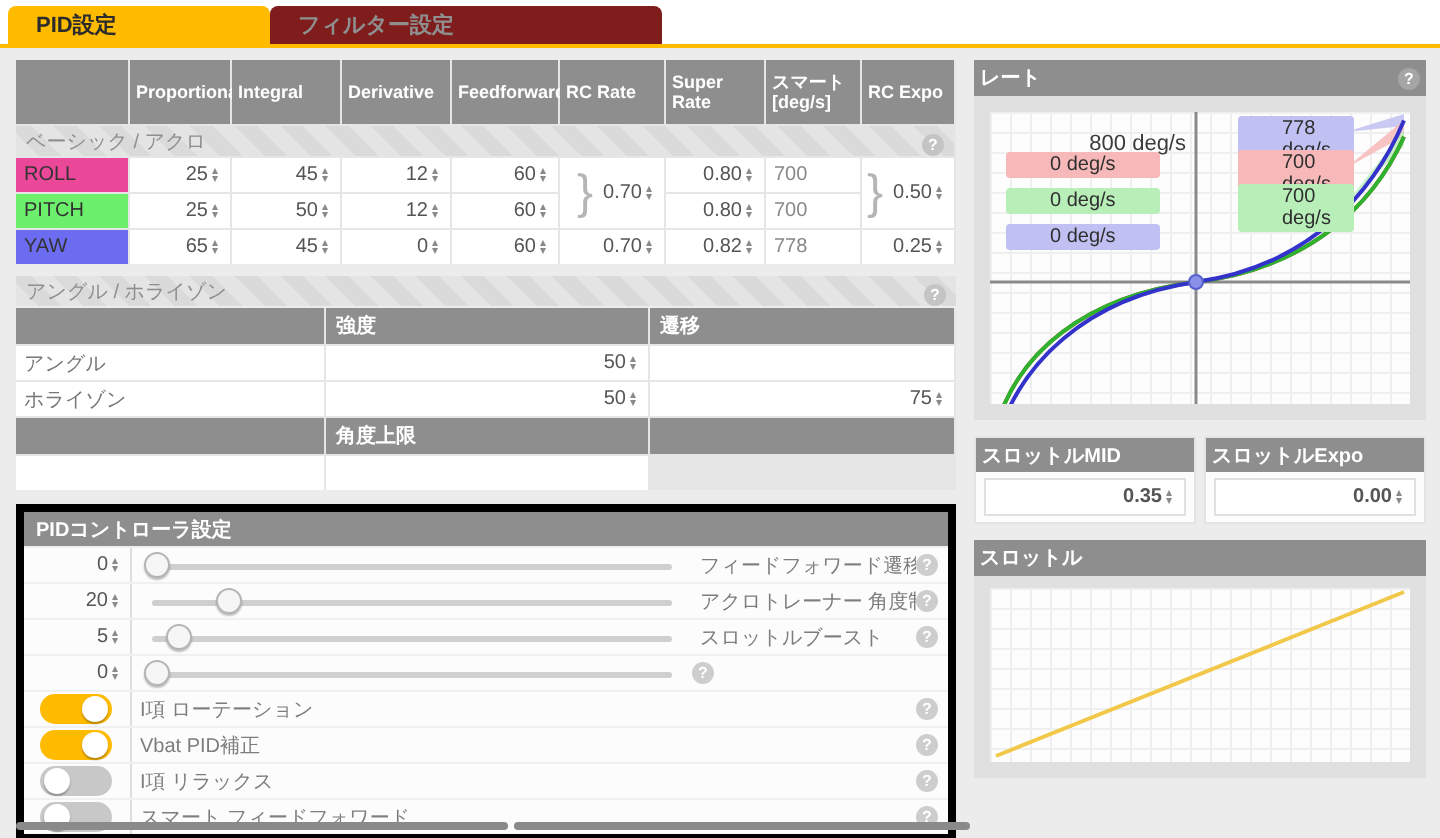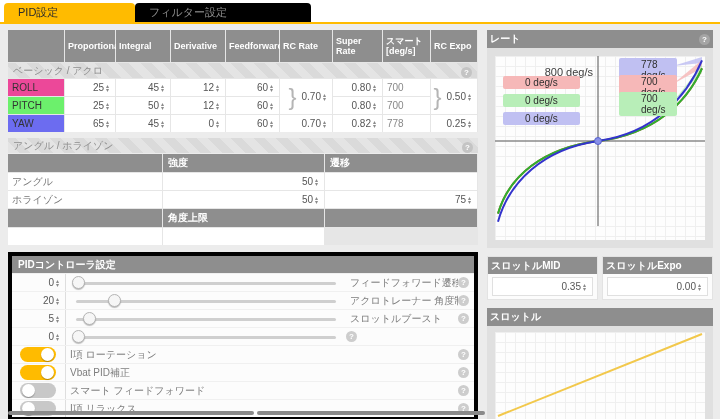--- a/index.html
+++ b/index.html
@@ -3,23 +3,23 @@
 <meta charset="utf-8">
 <style>
   * { box-sizing: border-box; margin: 0; padding: 0; }
   html,body { width:720px; height:419px; overflow:hidden; background:#fff;
     font-family:"Liberation Sans","DejaVu Sans",sans-serif; }
   .page { position:relative; width:720px; height:419px; }
 
   
   .tabbar { position:absolute; top:3px; left:4px; height:19px; display:flex; z-index:3; }
   .tab { height:19px; display:flex; align-items:center; padding:0 14px;
-    font-size:11px; font-weight:normal; border-radius:4px 4px 0 0; cursor:pointer; }
+    font-size:11px; font-weight:bold; border-radius:4px 4px 0 0; cursor:pointer; }
   .tab.active { background:#ffbb00; color:#2b2b2b; width:131px; }
-  .tab.inactive { background:#000000; color:#8f8f8f; width:176px; }
+  .tab.inactive { background:#7f1d1d; color:#8f8f8f; width:196px; }
   .tabrule { position:absolute; top:22px; left:0; width:720px; height:2px; background:#ffbb00; z-index:2; }
   .content-bg { position:absolute; top:24px; left:0; width:720px; height:395px; background:#ececec; }
 
   
   .help { width:11px; height:11px; border-radius:50%; background:#cdcdcd; color:#fff;
     font-size:8px; font-weight:bold; display:flex; align-items:center; justify-content:center; flex:0 0 auto; }
   .help::before { content:"?"; }
   .spin { display:flex; flex-direction:column; color:#8a8a8a; font-size:6px; line-height:4px; width:7px; flex:0 0 auto; }
   .spin i { font-style:normal; }
   .striped { background:repeating-linear-gradient(45deg,#e4e4e4 0 8px,#dadada 8px 16px);
@@ -78,31 +78,31 @@
 
   
   .right-col { position:absolute; left:487px; top:30px; width:226px; }
   .panel-h { height:18px; display:flex; align-items:center; padding:0 3px; }
   .panel-h .help { margin-left:auto; background:#a5a5a5; }
   .chart-wrap { background:#e0e0e0; padding:8px; }
   .plot { position:relative; background:#fdfdfd; overflow:hidden;
     background-image:linear-gradient(#efefef 1px,transparent 1px),
                      linear-gradient(90deg,#efefef 1px,transparent 1px);
     background-size:10px 10px; }
-  .rate-plot { width:210px; height:184px; }
+  .rate-plot { width:210px; height:146px; }
   .thr-plot { width:210px; height:87px; }
   .rate-plot svg, .thr-plot svg { position:absolute; left:0; top:0; }
   .scale-label { position:absolute; top:10px; left:6px; width:92px; text-align:right;
     font-size:11px; color:#3c3c3c; }
   .badge { position:absolute; font-size:10px; color:#2f2f2f; padding:1px 22px; border-radius:2px; }
   .rb { left:124px; width:58px; text-align:center; }
   .mini-row { display:flex; gap:4px; margin-top:8px; }
   .mini { width:111px; background:#fcfcfc; border:1px solid #e3e3e3; }
   .mini .panel-h { height:17px; }
-  .mini-val { height:25px; display:flex; align-items:center; }
+  .mini-val { height:25px; display:flex; align-items:center;font-weight:bold; }
   .mini-box { flex:1; margin:3px 4px; height:19px; background:#fff; border:1px solid #e0e0e0;
     display:flex; align-items:center; justify-content:flex-end; gap:2px; padding-right:2px;
     font-size:10px; color:#555; }
   .thr-panel { margin-top:8px; }
 </style>
 </head>
 <body>
 
 <div class="page">
   <div class="tabbar">
@@ -401,30 +401,30 @@
           </div>
         <div class="plabel">Vbat PID補正</div>
         <span class="help"></span>
       </div>
       <div class="prow">
         <div class="pleft-toggle">
             <div class="toggle">
               <div class="tk"></div>
             </div>
           </div>
-        <div class="plabel">スマート フィードフォワード</div>
+        <div class="plabel">I項 リラックス</div>
         <span class="help"></span>
       </div>
       <div class="prow">
         <div class="pleft-toggle">
             <div class="toggle">
               <div class="tk"></div>
             </div>
           </div>
-        <div class="plabel">I項 リラックス</div>
+        <div class="plabel">スマート フィードフォワード</div>
         <span class="help"></span>
       </div>
     </div>
 
     <div class="scrollbar-1"></div>
     <div class="scrollbar-2"></div>
   </div>
 
   <div class="right-col">
 

